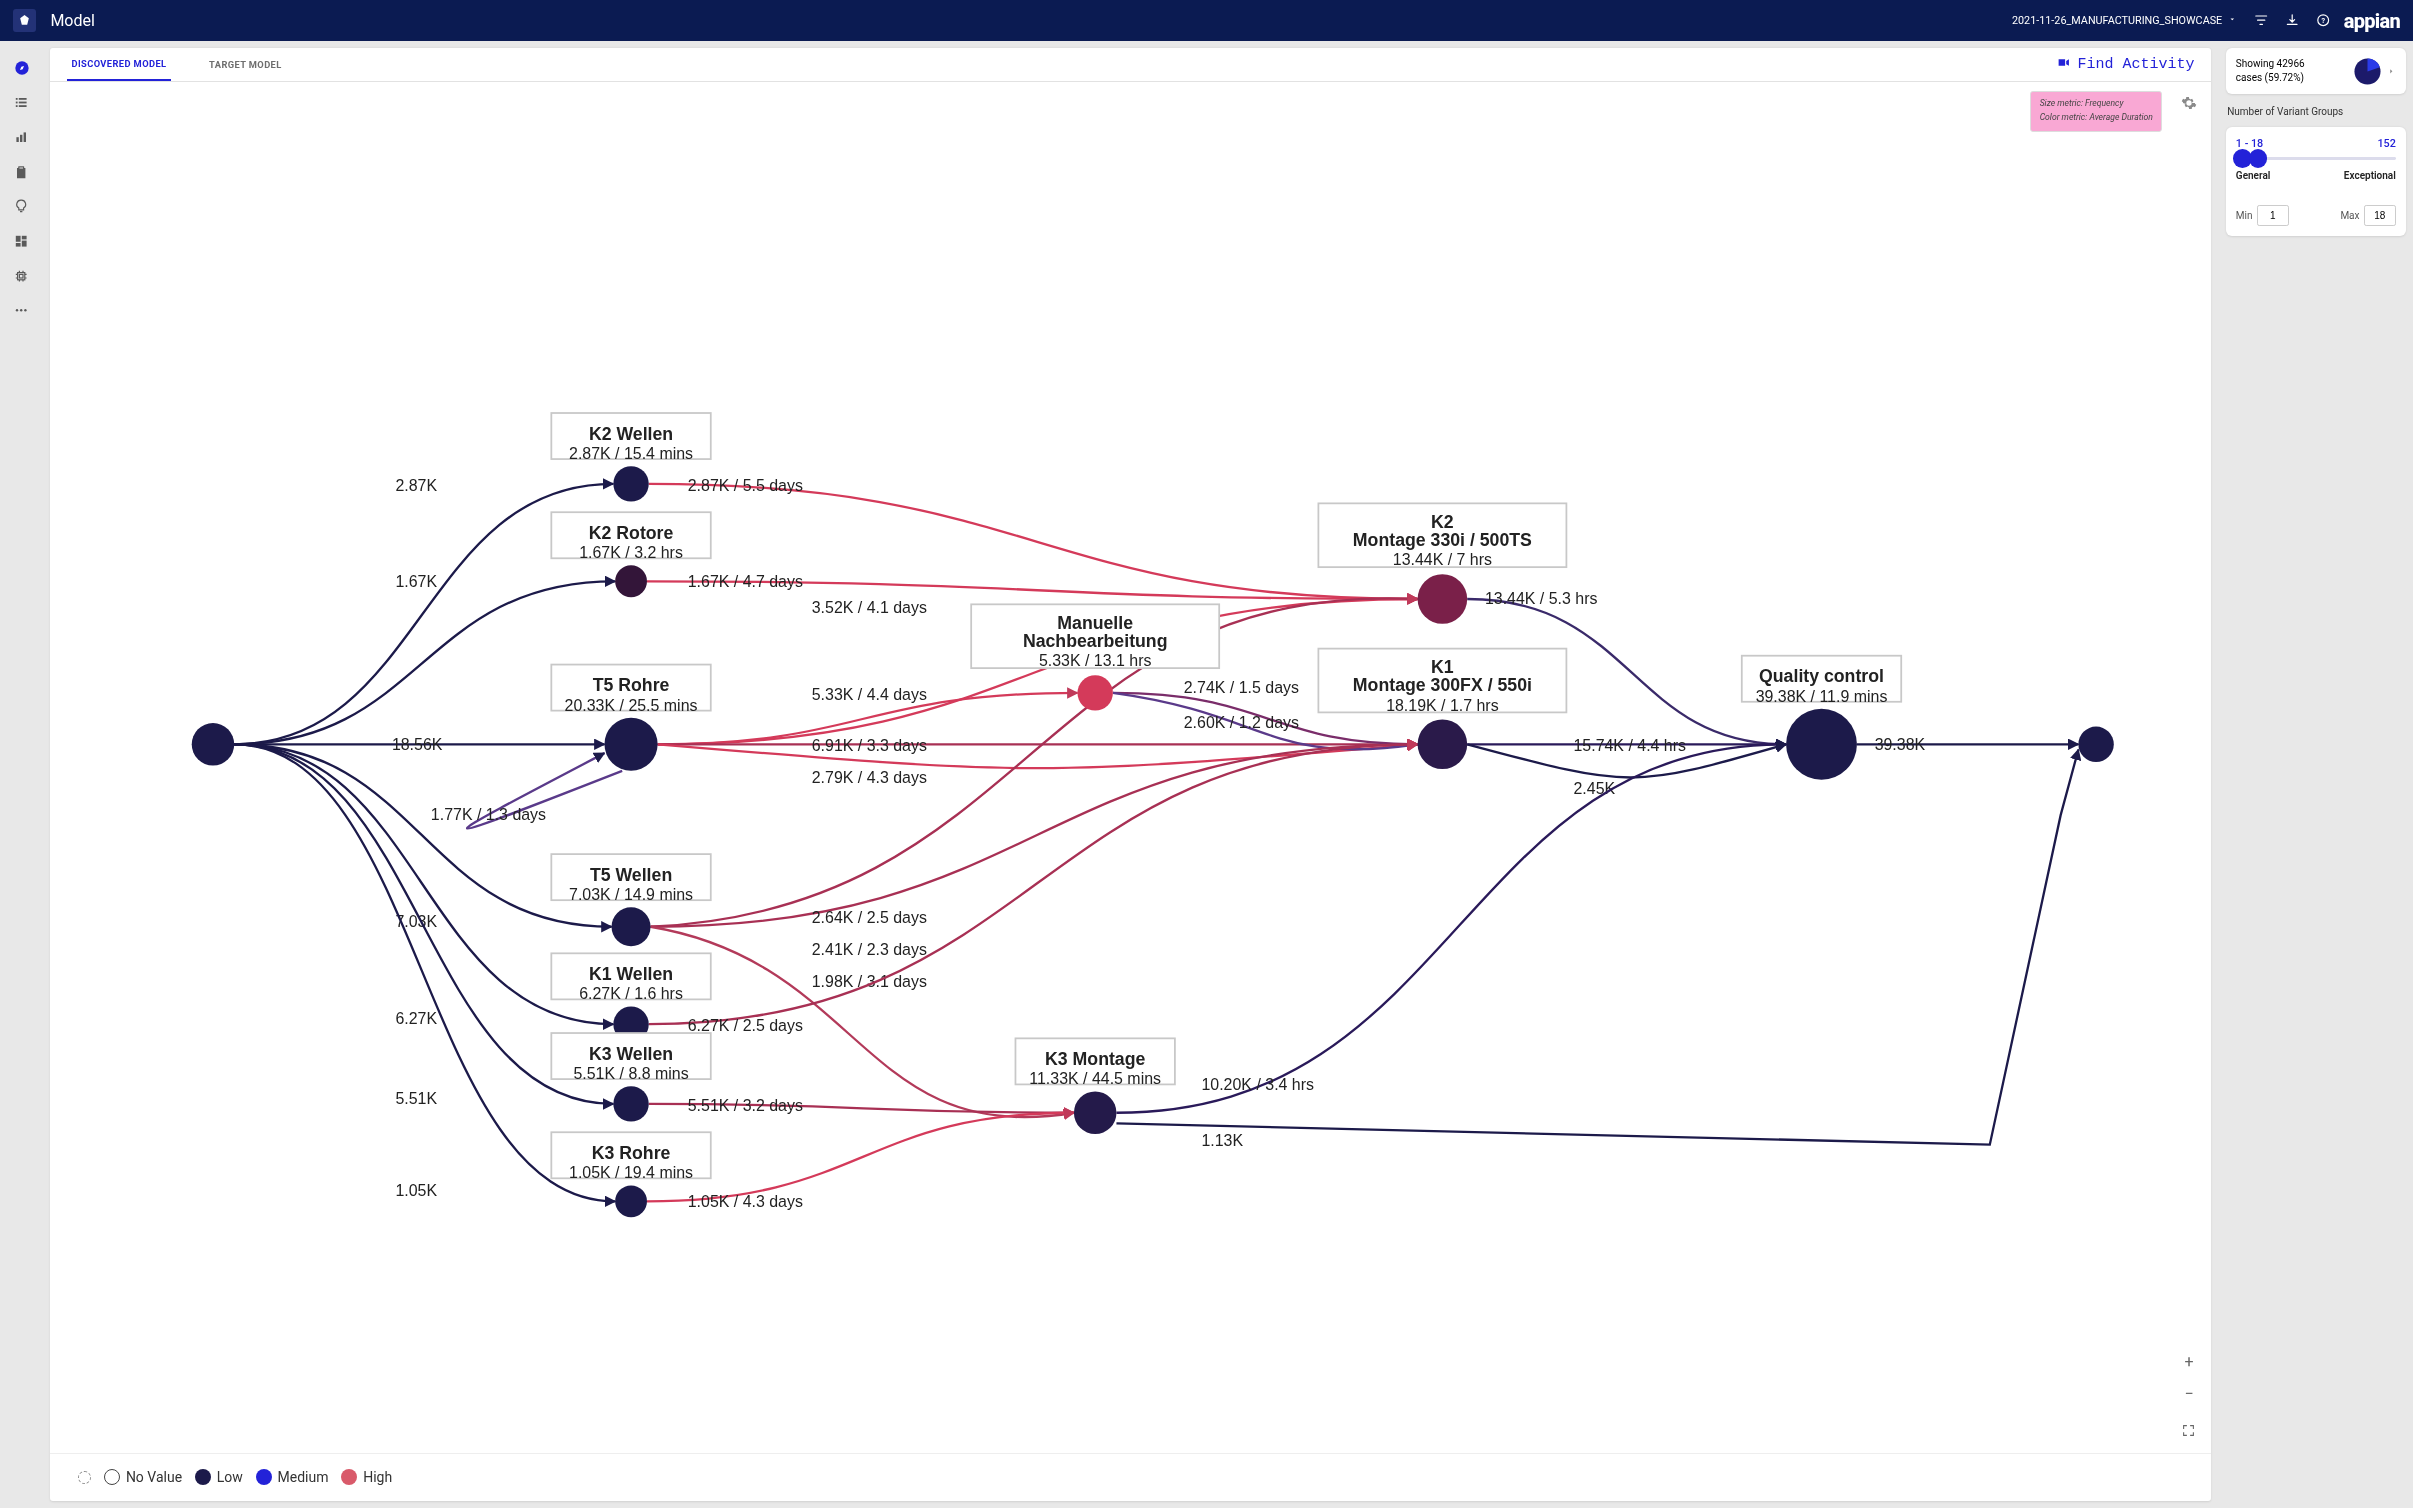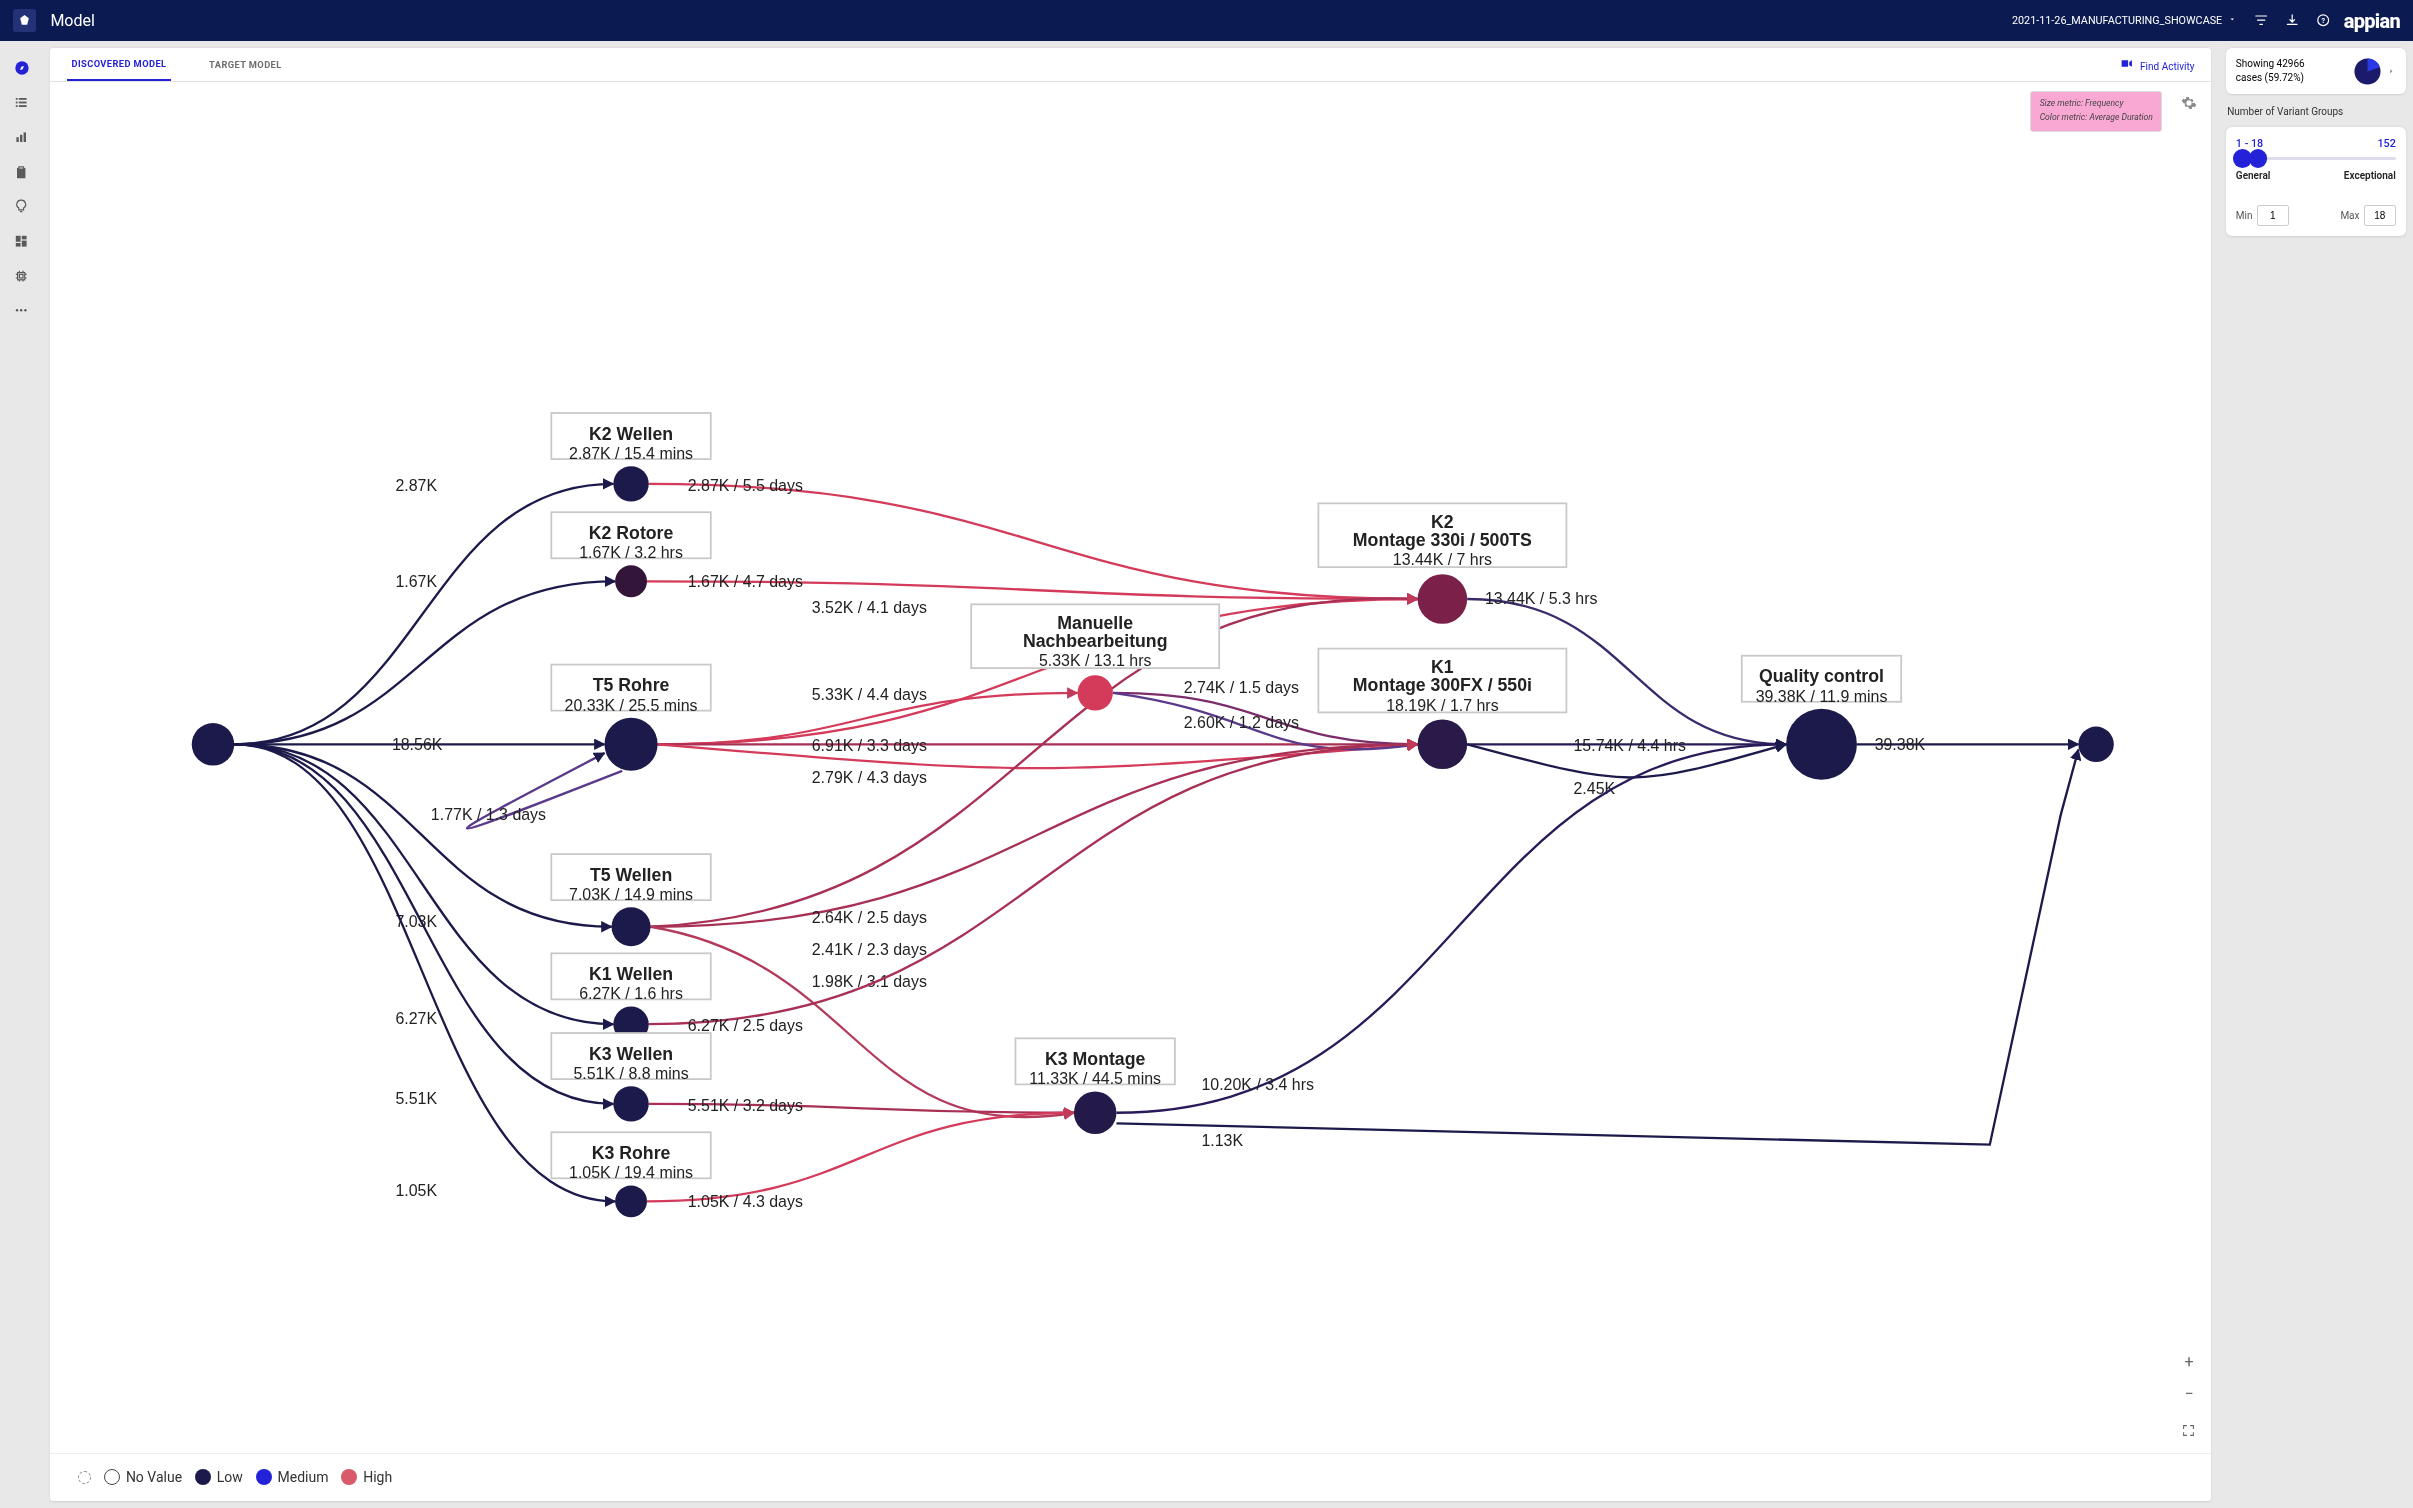--- a/index.html
+++ b/index.html
@@ -24,21 +24,21 @@
   .nav-icon.active { color: #2322d8; }
 
   .main-area { flex: 1; padding: 7.2px; display: flex; gap: 14.4px; min-width: 0; }
   .canvas-panel { flex: 1; background: #fff; border-radius: 2.9px; box-shadow: 0 0.7px 2.2px rgba(0,0,0,.1); display: flex; flex-direction: column; min-width: 0; }
 
   
   .tabs-row { display: flex; align-items: center; height: 34px; border-bottom: 0.7px solid #e2e2e2; padding: 0 17px; }
   .tab { font-size: 9.3px; font-weight: 700; color: #6e6e6e; letter-spacing: 0.4px; padding: 0 4.3px; height: 100%; display: flex; align-items: center; cursor: pointer; margin-right: 34px; }
   .tab.active { color: #2322d8; border-bottom: 2.2px solid #2322d8; }
   .tabs-row .spacer { flex: 1; }
-  .find-activity { display: flex; align-items: flex-end; gap: 7.2px; color: #2322d8; font-size: 10px; cursor: pointer; }
+  .find-activity { display: flex; align-items: center; gap: 7.2px; color: #2322d8; font-size: 15px; cursor: pointer; font-family: Liberation Mono, monospace; }
 
   
   .canvas-wrap { flex: 1; position: relative; overflow: hidden; }
   svg.graph { position: absolute; inset: 0; width: 100%; height: 100%; }
   .metric-box { position: absolute; right: 49px; top: 8.6px; background: #f9a8d4; border: 0.7px solid #ddd; border-radius: 2.9px; padding: 5.7px 8.6px; font-size: 8.6px; color: #444; font-style: italic; line-height: 1.6; }
   .gear-btn { position: absolute; right: 14.4px; top: 13px; width: 16px; height: 16px; color: #8a8a8a; cursor: pointer; }
   .zoom-controls { position: absolute; right: 14.4px; bottom: 50px; display: flex; flex-direction: column; gap: 13px; color: #666; }
   .zoom-controls div { cursor: pointer; font-size: 16px; width: 16px; text-align: center; }
   .fullscreen-btn { position: absolute; right: 16px; bottom: 16px; width: 13px; height: 13px; color: #666; cursor: pointer; }
 

